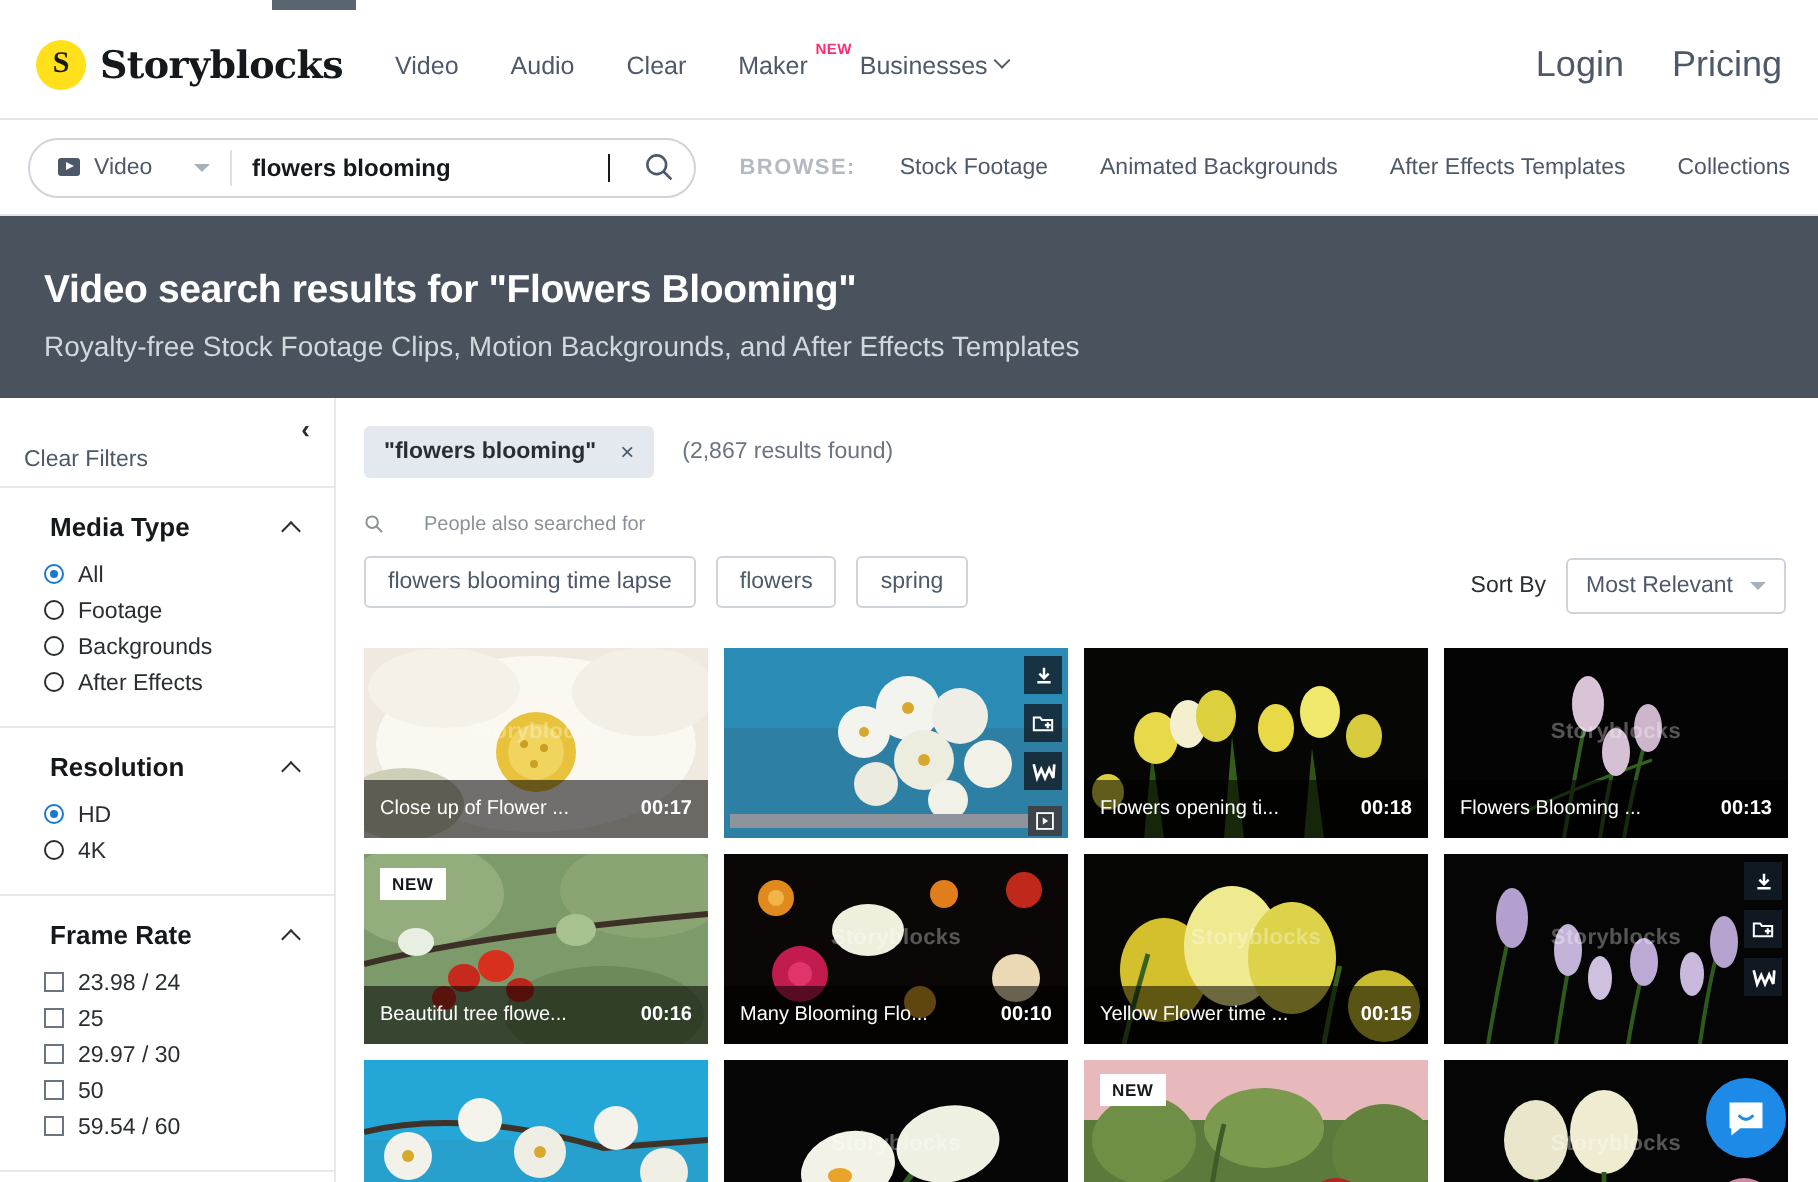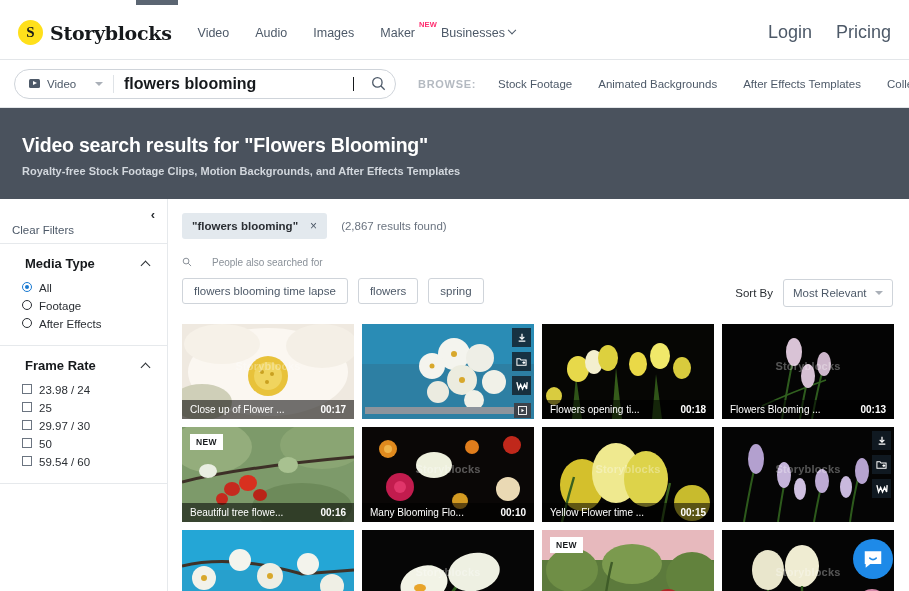--- a/index.html
+++ b/index.html
@@ -77,40 +77,40 @@
     border-left: 4px solid #fff; border-top: 2.5px solid transparent;
     border-bottom: 2.5px solid transparent;
   }
   .caret-dn {
     margin-left: auto; width: 0; height: 0;
     border-left: 4px solid transparent; border-right: 4px solid transparent;
     border-top: 4px solid #aab0b8;
   }
   .sb-sep { width: 1px; height: 18px; background: #dfe3e7; }
   .sb-input {
-    flex: 1; border: none; outline: none; font-size: 16px; color: #16191c;
+    flex: 1; border: none; outline: none; font-size: 12px; color: #16191c;
     padding: 0 10px; font-family: "Liberation Sans", sans-serif; font-weight: bold;
     background: transparent;
   }
   .sb-caret { width: 1px; height: 14px; background: #16191c; margin-right: 8px; }
   .sb-search-btn {
     width: 34px; display: flex; align-items: center; justify-content: center;
     cursor: pointer; background: none; border: none;
   }
   .browse-label {
     margin-left: 22px; font-size: 11px; color: #b4bac1; letter-spacing: 0.7px;
     font-weight: bold;
   }
   .browse-links { display: flex; align-items: flex-start; gap: 26px; margin-left: 22px; }
   .browse-links span { font-size: 11.5px; color: #4d5968; cursor: pointer; white-space: nowrap; }
 
   
   .hero { background: #4a525d; height: 91px; padding: 26px 0 0 22px; }
   .hero h1 { font-size: 19.5px; color: #fff; font-weight: bold; letter-spacing: -0.2px; }
-  .hero p { font-size: 11px; color: #d2d7dd; font-weight: bold; margin-top: 8px; }
+  .hero p { font-size: 14px; color: #d2d7dd; font-weight: normal; margin-top: 8px; }
 
   
   .body-wrap { display: flex; height: 393px; }
 
   
   .sidebar { width: 168px; background: #fff; border-right: 1px solid #e6e9ec; position: relative; }
   .sb-head { height: 45px; position: relative; border-bottom: 1px solid #e6e9ec; }
   .collapse-ico {
     position: absolute; right: 12px; top: 8px; font-size: 13px; color: #2a2e33;
     cursor: pointer; font-weight: bold;
@@ -172,21 +172,21 @@
   }
 
   
   .grid {
     margin-top: 20px; display: grid; grid-template-columns: repeat(4, 172px);
     gap: 8px 8px;
   }
   .card { position: relative; width: 172px; height: 95px; overflow: hidden; cursor: pointer; }
   .card .thumb { width: 100%; height: 100%; display: block; }
   .card-bar {
-    position: absolute; left: 0; right: 0; bottom: 0; height: 19px;
+    position: absolute; left: 0; right: 0; bottom: 0; height: 29px;
     background: rgba(0,0,0,0.55); display: flex; align-items: center;
     padding: 0 8px; color: #fff; font-size: 10px;
   }
   .card-title { flex: 1; overflow: hidden; white-space: nowrap; text-overflow: ellipsis; }
   .card-dur { font-weight: bold; margin-left: 6px; }
   .new-badge {
     position: absolute; left: 8px; top: 7px; background: #fff; color: #16191c;
     font-size: 8.5px; font-weight: bold; padding: 3px 6px; letter-spacing: 0.3px;
   }
   .wmark {
@@ -230,21 +230,21 @@
     <div class="logo-text">Storyblocks</div>
   </div>
   <div class="nav">
     <div class="nav-item">
       <span>Video</span>
     </div>
     <div class="nav-item">
       <span>Audio</span>
     </div>
     <div class="nav-item">
-      <span>Images</span>
+      <span>Clear</span>
     </div>
     <div class="nav-item">
       <span>Maker</span>
       <span class="badge-new">NEW</span>
     </div>
     <div class="nav-item">
       <span>Businesses</span>
       <span class="chev"></span>
     </div>
   </div>
@@ -301,24 +301,42 @@
       <div class="fopt">
         <span class="radio on"></span>
         <span class="fopt-label">All</span>
       </div>
       <div class="fopt">
         <span class="radio"></span>
         <span class="fopt-label">Footage</span>
       </div>
       <div class="fopt">
         <span class="radio"></span>
+        <span class="fopt-label">Backgrounds</span>
+      </div>
+      <div class="fopt">
+        <span class="radio"></span>
         <span class="fopt-label">After Effects</span>
       </div>
     </div>
 
+    <div class="fgroup">
+      <div class="fgroup-head">
+        <span class="fgroup-title">Resolution</span>
+        <span class="chev-up"></span>
+      </div>
+      <div class="fopt">
+        <span class="radio on"></span>
+        <span class="fopt-label">HD</span>
+      </div>
+      <div class="fopt">
+        <span class="radio"></span>
+        <span class="fopt-label">4K</span>
+      </div>
+    </div>
 
     <div class="fgroup">
       <div class="fgroup-head">
         <span class="fgroup-title">Frame Rate</span>
         <span class="chev-up"></span>
       </div>
       <div class="fopt">
         <span class="cbox"></span>
         <span class="fopt-label">23.98 / 24</span>
       </div>

